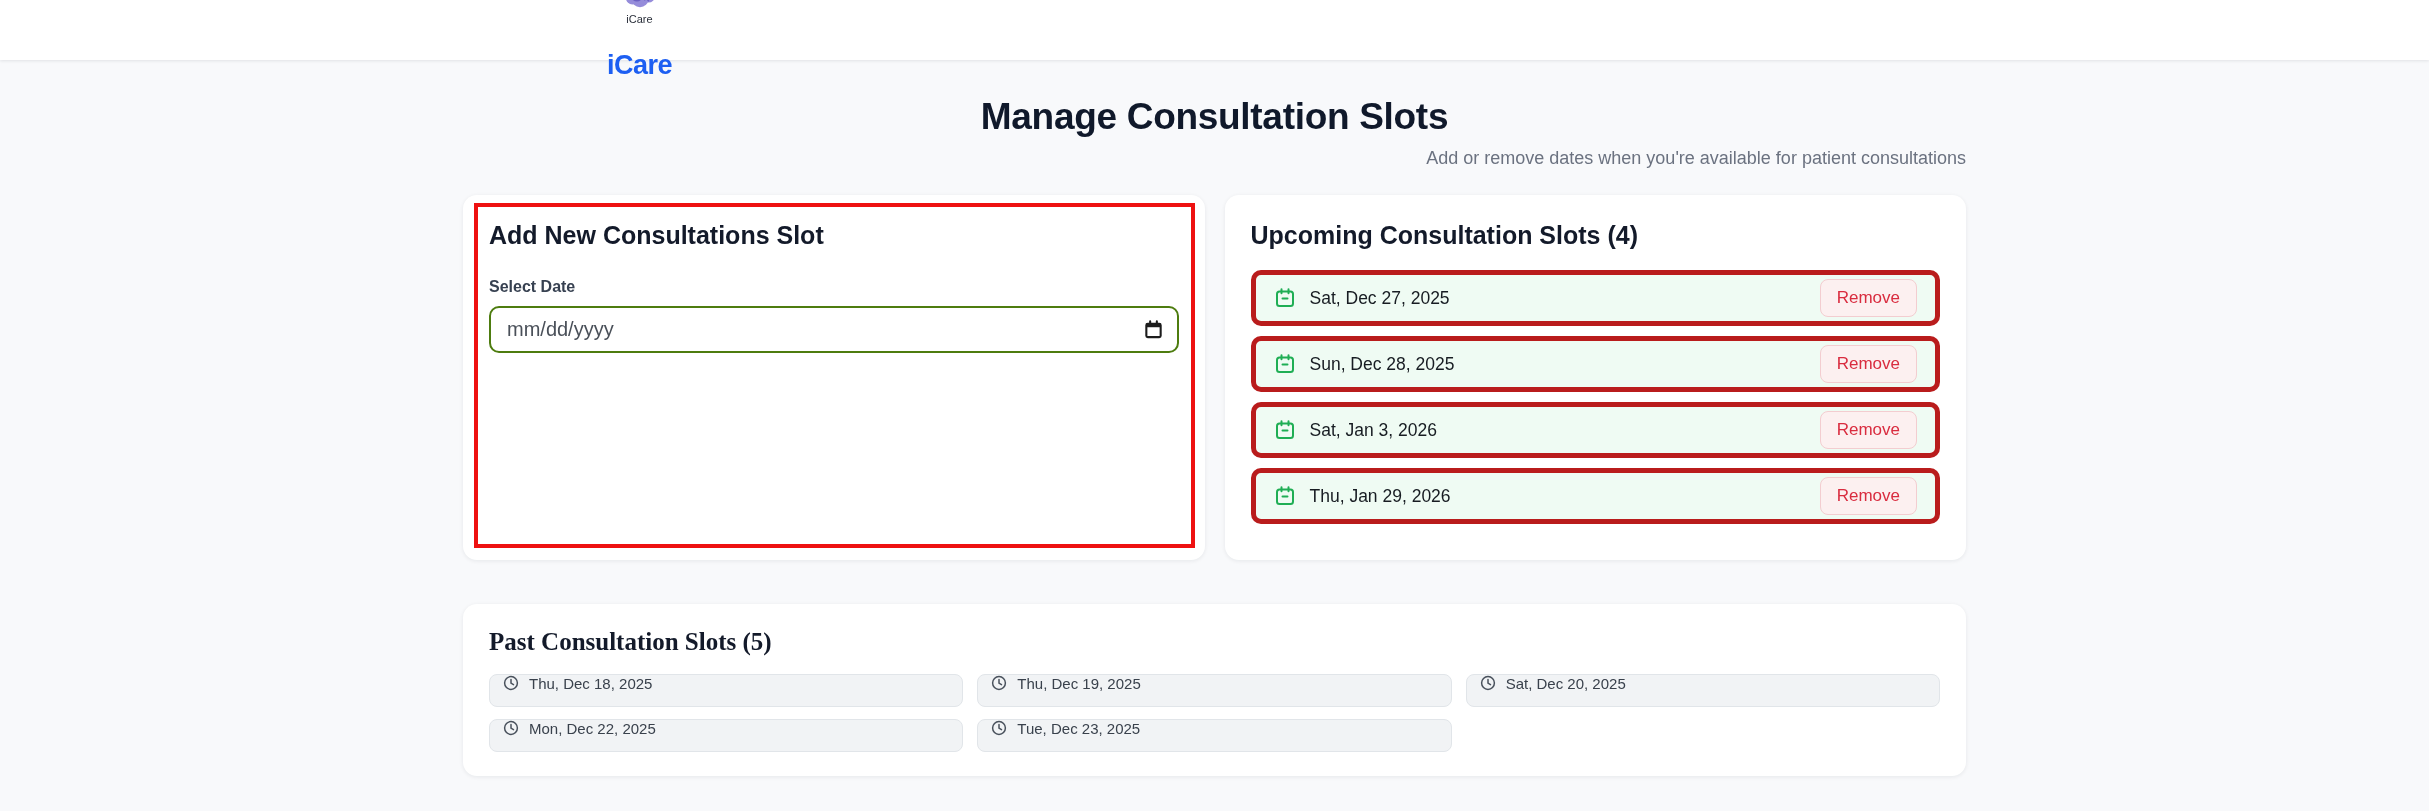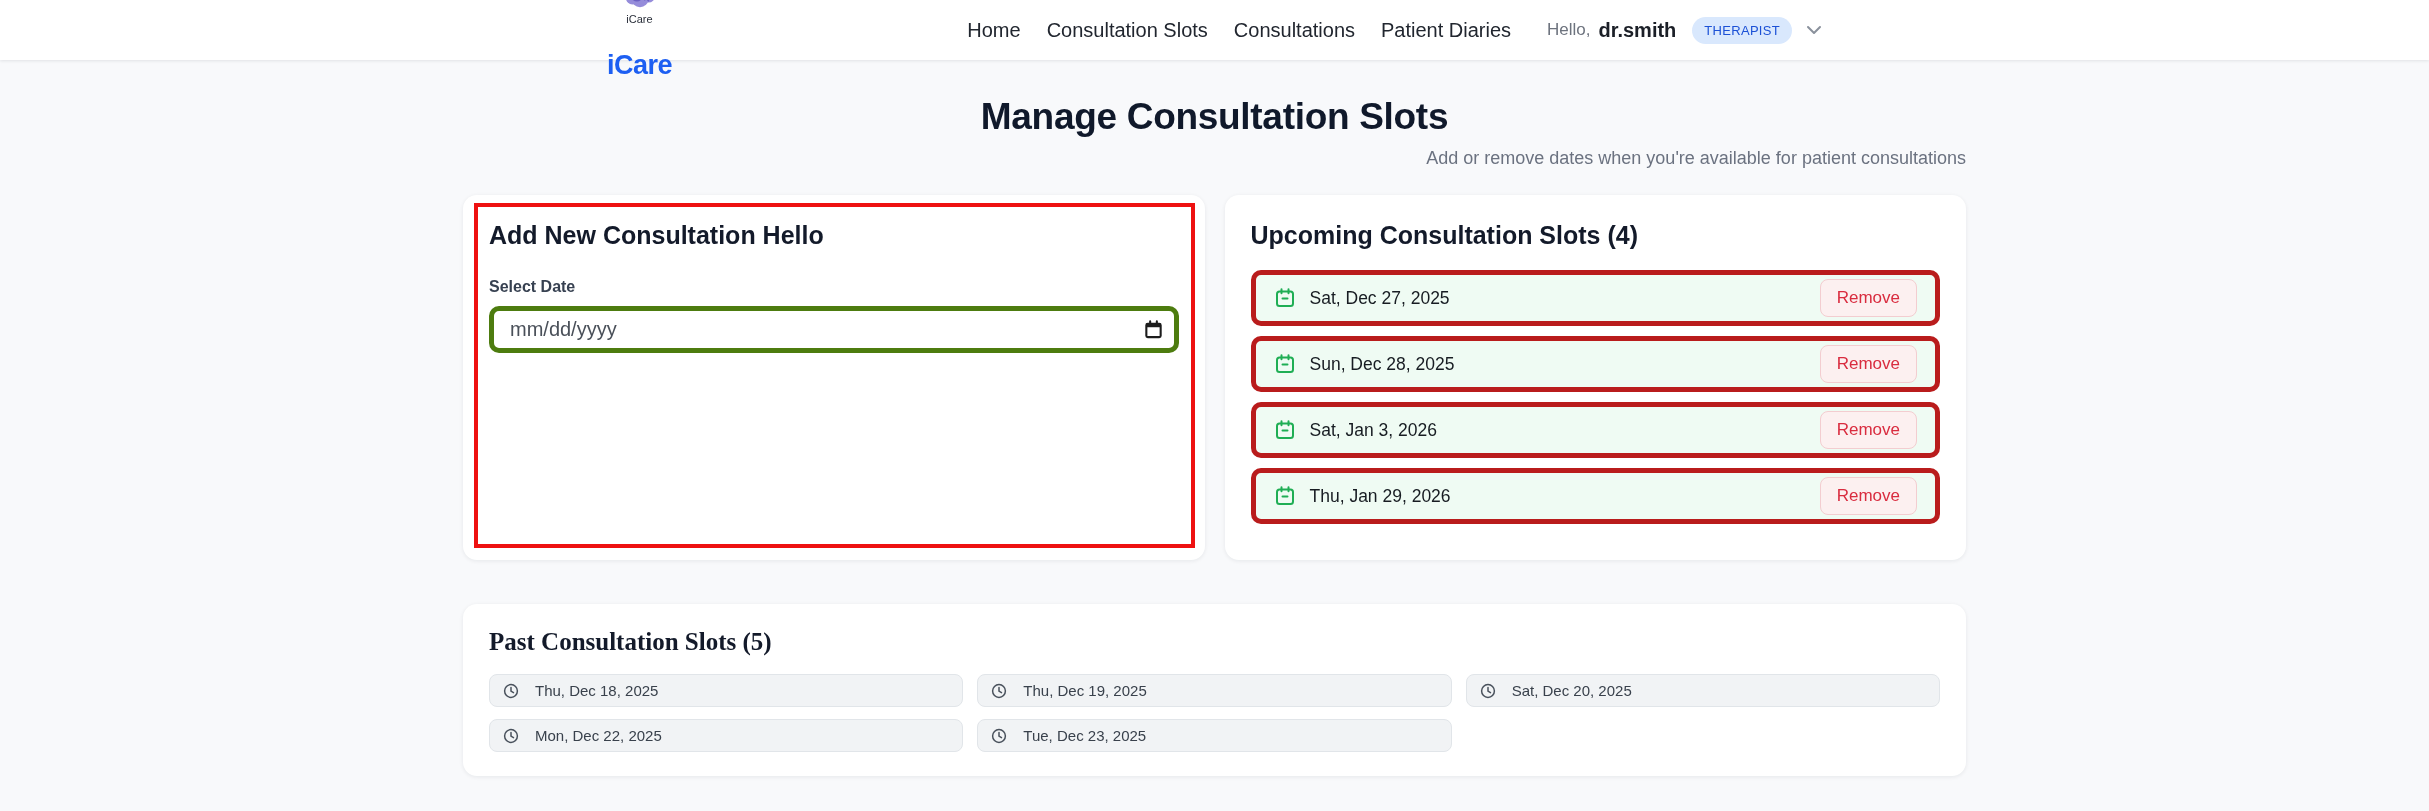--- a/index.html
+++ b/index.html
@@ -60,21 +60,21 @@
 
   
   .annotation-box {
     position:absolute; left:11px; top:8px; right:10px; bottom:12px;
     border:4px solid #ee1111; pointer-events:none; z-index:5;
   }
   .add-card .card-title { margin-bottom:28px; }
   .field-label { display:block; font-size:16px; font-weight:600; color:#374151; margin-bottom:10px; }
   .date-input-wrap { position:relative; }
   .date-input {
-    width:100%; height:47px; border:5px solid #4d7c0f; border-radius:10px;
+    width:100%; height:47px; border:2px solid #4d7c0f; border-radius:10px;
     padding:0 52px 0 16px; font-size:20px; color:#1f2937; background:#fff; outline:none;
     font-family:"Liberation Sans","DejaVu Sans",sans-serif;
   }
   .date-input::placeholder { color:#4a5059; opacity:1; }
   .native-cal-icon { position:absolute; right:15px; top:50%; transform:translateY(-50%); cursor:pointer; display:flex; }
   .primary-btn {
     width:100%; height:43px; margin-top:16px;
     background:#1d5ff2; border:none; border-radius:10px;
     color:#ffffff; font-size:20px; font-weight:600; cursor:pointer;
     font-family:"Liberation Sans","DejaVu Sans",sans-serif;
@@ -94,21 +94,21 @@
     color:#d92c3f; font-size:17px; font-weight:500;
     padding:8px 16px; border-radius:8px; cursor:pointer;
     font-family:"Liberation Sans","DejaVu Sans",sans-serif;
   }
 
   
   .past-card { margin-top:44px; padding:24px 26px; }
   .past-card .card-title { margin-bottom:18px;font-family:Liberation Serif, serif; }
   .past-grid { display:grid; grid-template-columns:1fr 1fr 1fr; gap:12px 14px; }
   .past-item {
-    min-height:33px; display:flex; align-items:center; gap:16px;
+    min-height:33px; display:flex; align-items:flex-start; gap:10px;
     background:#f1f3f5; border:1px solid #e1e5e9; border-radius:8px;
     padding:0 13px; font-size:15px; color:#39414c;
   }
   .past-item .clock-icon { display:flex; }
 </style>
 </head>
 <body>
 
 <header class="header">
   <div class="header-inner">
@@ -127,50 +127,33 @@
             <path d="M10 12 q4 -4 8 0 q4 4 8 0 M12 20 q5 4 9 0 q4 -3 8 2 M20 7 q-3 6 1 11 M26 13 q-4 3 -1 8" stroke="#6c60c2" stroke-width="1.7" fill="none" stroke-linecap="round"></path>
             <path d="M33 1.5 l1 2 2 1 -2 1 -1 2 -1 -2 -2 -1 2 -1 z" fill="#35c08f"></path>
             <circle cx="37" cy="8" r="1.2" fill="#35c08f"></circle>
           </svg>
         </span>
         <span class="logo-caption">iCare</span>
       </span>
       <span class="brand-text">iCare</span>
     </div>
 
-    <nav class="nav">
-      <a class="nav-link">Home</a>
-      <a class="nav-link">Consultation Slots</a>
-      <a class="nav-link">Consultations</a>
-      <a class="nav-link">Patient Diaries</a>
-
-      <div class="user-group">
-        <span class="greeting">Hello,</span>
-        <span class="username">dr.smith</span>
-        <span class="role-badge">THERAPIST</span>
-        <span class="chevron">
-          <svg width="16" height="10" viewBox="0 0 16 10">
-            <path d="M2 2 l6 6 6-6" stroke="#8a919c" stroke-width="2" fill="none" stroke-linecap="round" stroke-linejoin="round"></path>
-          </svg>
-        </span>
-      </div>
-    </nav>
   </div>
 </header>
 
 <main class="main">
 
   <h1 class="page-title">Manage Consultation Slots</h1>
   <p class="page-subtitle">Add or remove dates when you're available for patient consultations</p>
 
   <div class="cards-row">
 
     <section class="card card-tall add-card">
       <div class="annotation-box"></div>
-      <h2 class="card-title">Add New Consultation Hello</h2>
+      <h2 class="card-title">Add New Consultations Slot</h2>
       <label class="field-label">Select Date</label>
       <div class="date-input-wrap">
         <input class="date-input" type="text" placeholder="mm/dd/yyyy" style="">
         <span class="native-cal-icon">
           <svg width="21" height="21" viewBox="0 0 22 22">
             <rect x="3.5" y="4.5" width="15" height="14" rx="1.5" fill="none" stroke="#1c1c1c" stroke-width="2.2"></rect>
             <rect x="3.5" y="4.5" width="15" height="3.6" fill="#1c1c1c"></rect>
             <path d="M7.5 2 v4 M14.5 2 v4" stroke="#1c1c1c" stroke-width="2.2" stroke-linecap="round"></path>
           </svg>
         </span>

